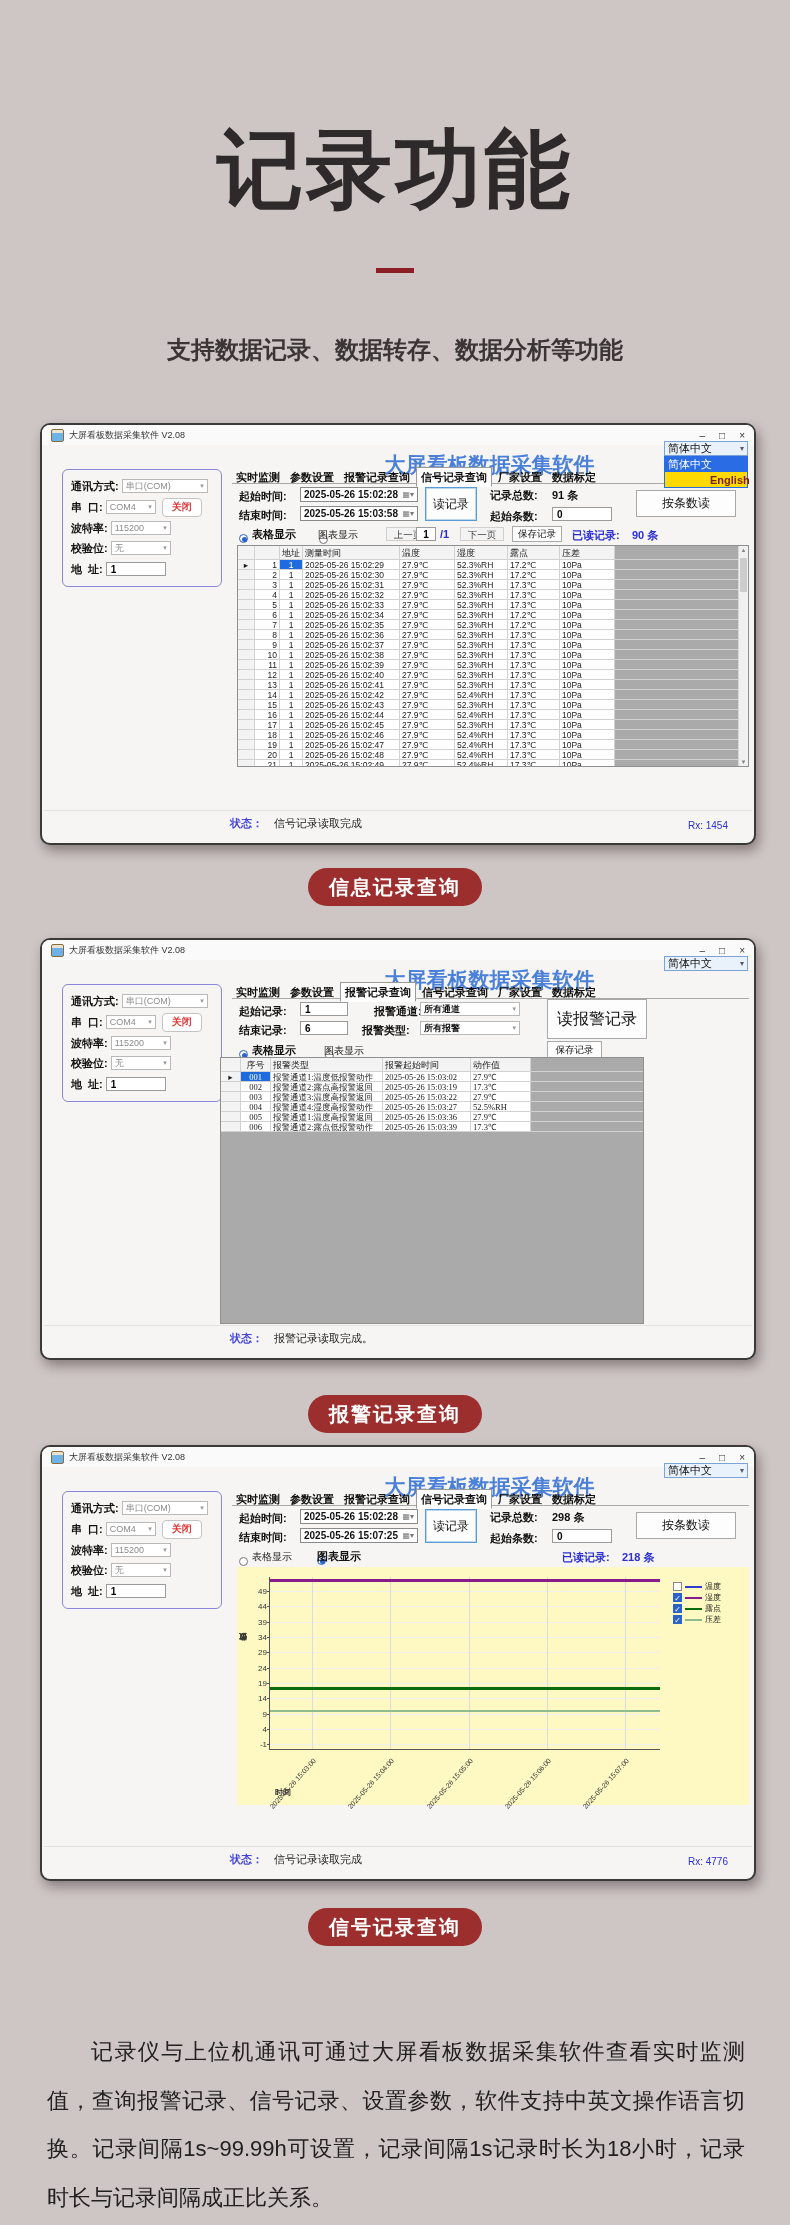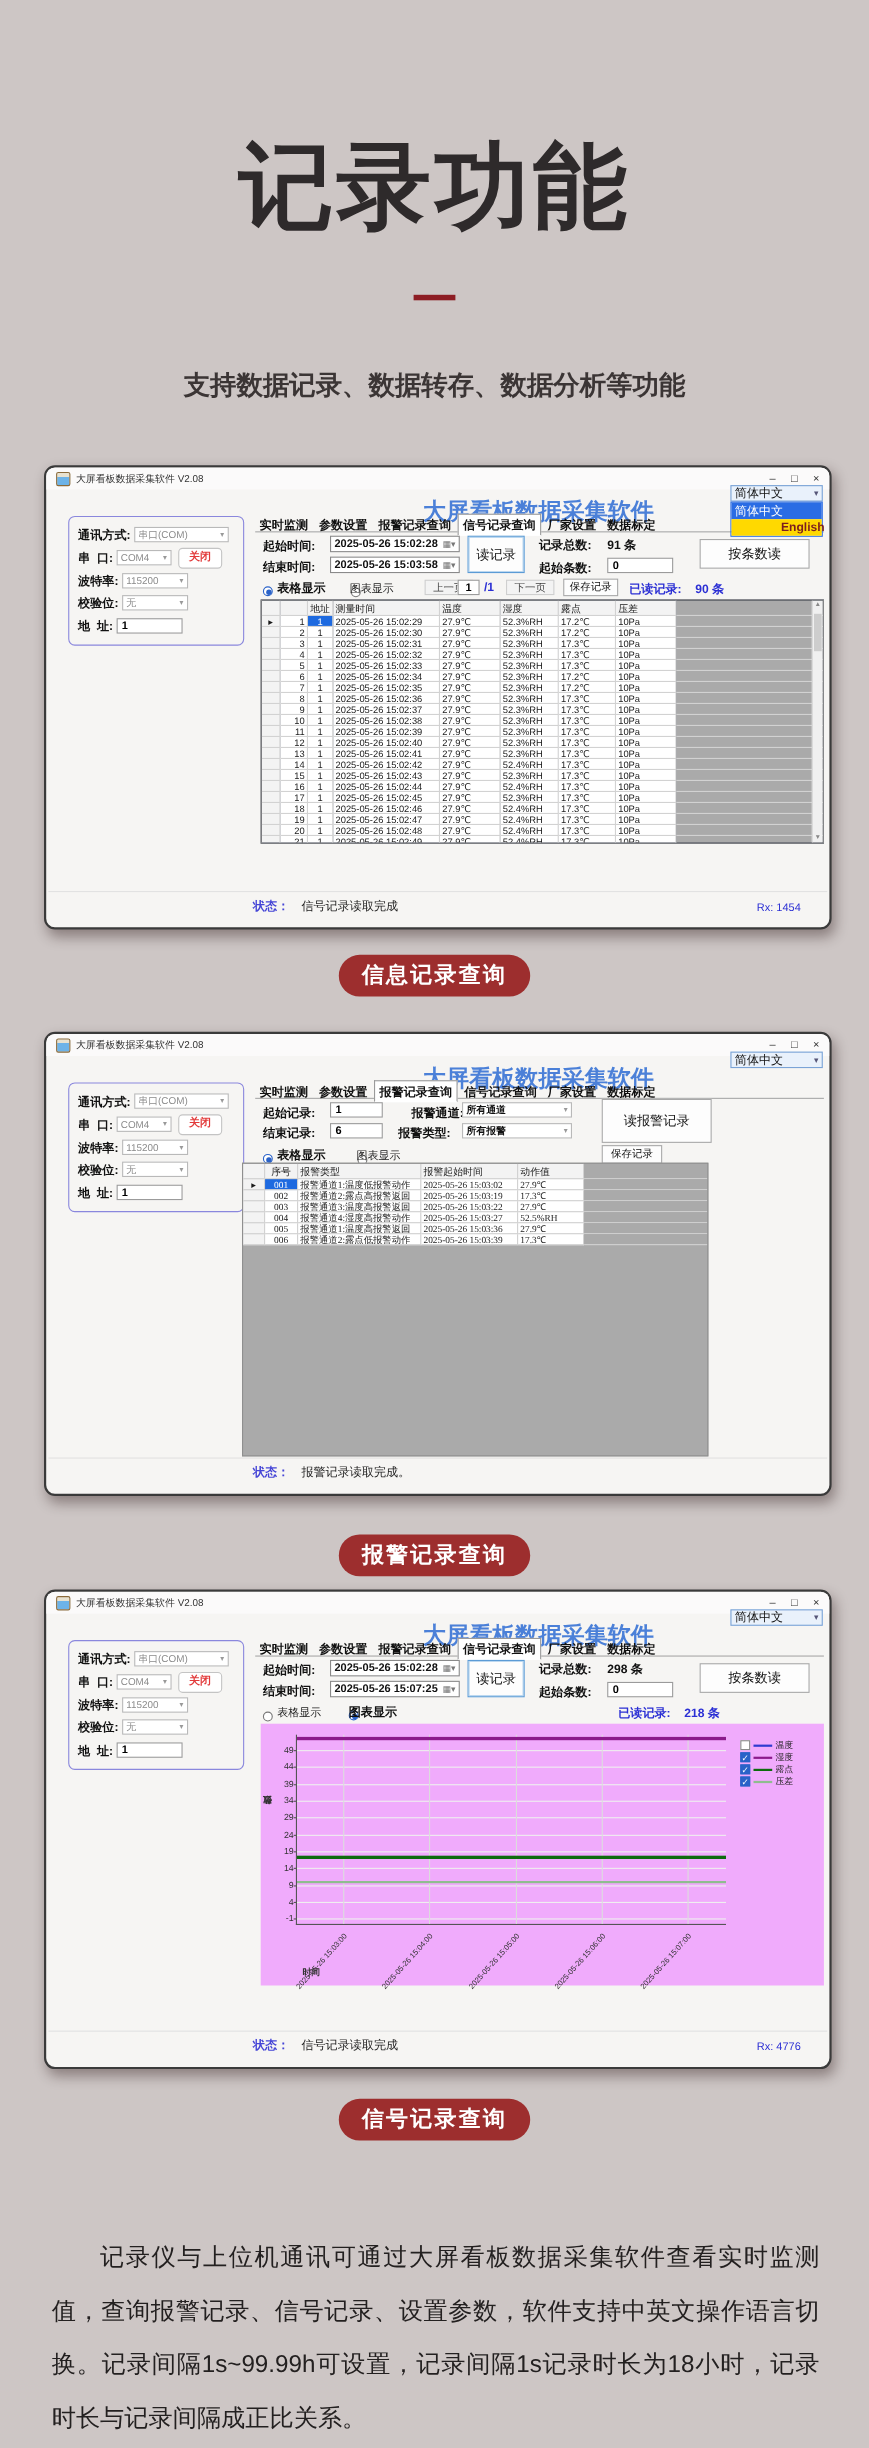--- a/index.html
+++ b/index.html
@@ -59,21 +59,21 @@
              display:flex;align-items:center;padding:0 3px;box-sizing:border-box;}
   .dficon{margin-left:auto;font-size:8px;color:#777;}
   .btn{background:#fdfdfd;border:1px solid #a8a8a8;color:#111;text-align:center;box-sizing:border-box;}
   .btn.focus{border:1px solid #5b9bd5;box-shadow:0 0 0 1px #bcd8f0 inset;}
   .flatbtn{background:#f3f3f3;border:1px solid #cfcfcf;color:#444;font-size:9.5px;text-align:center;}
   .radio{width:9px;height:9px;border:1px solid #777;border-radius:50%;background:#fff;display:inline-block;position:relative;}
   .radio.on{border-color:#2a62c8;}
   .radio.on::after{content:"";position:absolute;left:2px;top:2px;width:5px;height:5px;border-radius:50%;background:#2a62c8;}
 
   
-  .grid{background:#0f172a;border:1px solid #8f8f8f;overflow:hidden;}
+  .grid{background:#14532d;border:1px solid #8f8f8f;overflow:hidden;}
   .trow{display:flex;height:10px;}
   .trow.hdr{height:14px;}
   .cell{border-right:1px solid #d2d2d2;border-bottom:1px solid #d2d2d2;font-size:8.5px;color:#1a1a1a;
         line-height:10px;white-space:nowrap;overflow:hidden;background:#fff;padding:0 2px;box-sizing:border-box;}
   .hdr .cell{background:#f3f3f3;line-height:14px;font-size:9px;}
   .cell.mk{background:#f3f3f3;text-align:center;padding:0;}
   .cell.sel{background:#1e6ae0;color:#fff;text-align:center;}
   .cell.fl{flex:1;background:#aaaaaa;border-right:none;}
   
   .w1 .m{width:17px;} .w1 .c1{width:25px;text-align:right;} .w1 .c2{width:23px;text-align:center;}
@@ -84,21 +84,21 @@
   .scroll{top:0;bottom:0;right:0;width:10px;background:#f0f0f0;border-left:1px solid #d8d8d8;}
   .thumb{position:absolute;left:1px;right:1px;top:12px;height:34px;background:#cdcdcd;}
   .sarrow{position:absolute;left:0;right:0;font-size:6px;color:#888;text-align:center;}
 
   .statusline{left:2px;right:2px;border-top:1px solid #e2e2e2;}
   .statusmsg{font-size:11px;color:#222;}
   .statuslbl{font-size:11px;color:#4545d6;font-weight:700;}
   .rx{font-size:10px;color:#2b2fd4;}
 
   
-  .chartbox{background:#f0abfc;}
+  .chartbox{background:#fef9c3;}
   .plot{position:absolute;border-left:1px solid #555;border-bottom:1px solid #555;}
   .vgrid{position:absolute;top:0;bottom:0;width:1px;background:#dcdcdc;}
   .hgrid{position:absolute;left:0;right:0;height:1px;background:#efefef;}
   .ytick{position:absolute;right:100%;margin-right:3px;font-size:8px;color:#333;transform:translateY(-50%);}
   .ydash{position:absolute;right:100%;width:3px;height:1px;background:#555;}
   .xlabel{position:absolute;font-size:7px;color:#333;width:80px;text-align:right;
           transform:rotate(-48deg);transform-origin:100% 0;}
   .serline{position:absolute;left:0;right:0;}
   .legend{position:absolute;}
   .lgrow{display:flex;align-items:center;height:11px;gap:3px;}
@@ -525,21 +525,21 @@
   <span class="abs flabel" style="top:64px;left:332px;">报警通道:</span>
   <div class="abs combo" style="top:62px;left:378px;width:100px;color:#111;font-weight:700;">
       <span>所有通道</span>
       <span class="chev">▾</span>
     </div>
   <span class="abs flabel" style="top:83px;left:320px;">报警类型:</span>
   <div class="abs combo" style="top:81px;left:378px;width:100px;color:#111;font-weight:700;">
       <span>所有报警</span>
       <span class="chev">▾</span>
     </div>
-  <div class="abs btn" style="top:59px;left:505px;width:100px;height:40px;font-size:12px;line-height:38px;">读报警记录</div>
+  <div class="abs btn" style="top:59px;left:505px;width:100px;height:40px;font-size:16px;line-height:38px;">读报警记录</div>
 
   <span class="abs radio on" style="top:105px;left:197px;"></span>
   <span class="abs flabel" style="top:103px;left:210px;">表格显示</span>
   <span class="abs radio" style="top:106px;left:270px;"></span>
   <span class="abs" style="top:104px;left:282px;font-size:10px;color:#222;">图表显示</span>
   <div class="abs btn" style="top:101px;left:505px;width:55px;height:17px;font-size:9.5px;line-height:15px;">保存记录</div>
 
   <div class="abs grid w2" style="top:117px;left:178px;width:424px;height:267px;background:#aaaaaa;font-family:Liberation Serif, serif;">
     <div id="w2grid">
         <div class="trow hdr">

